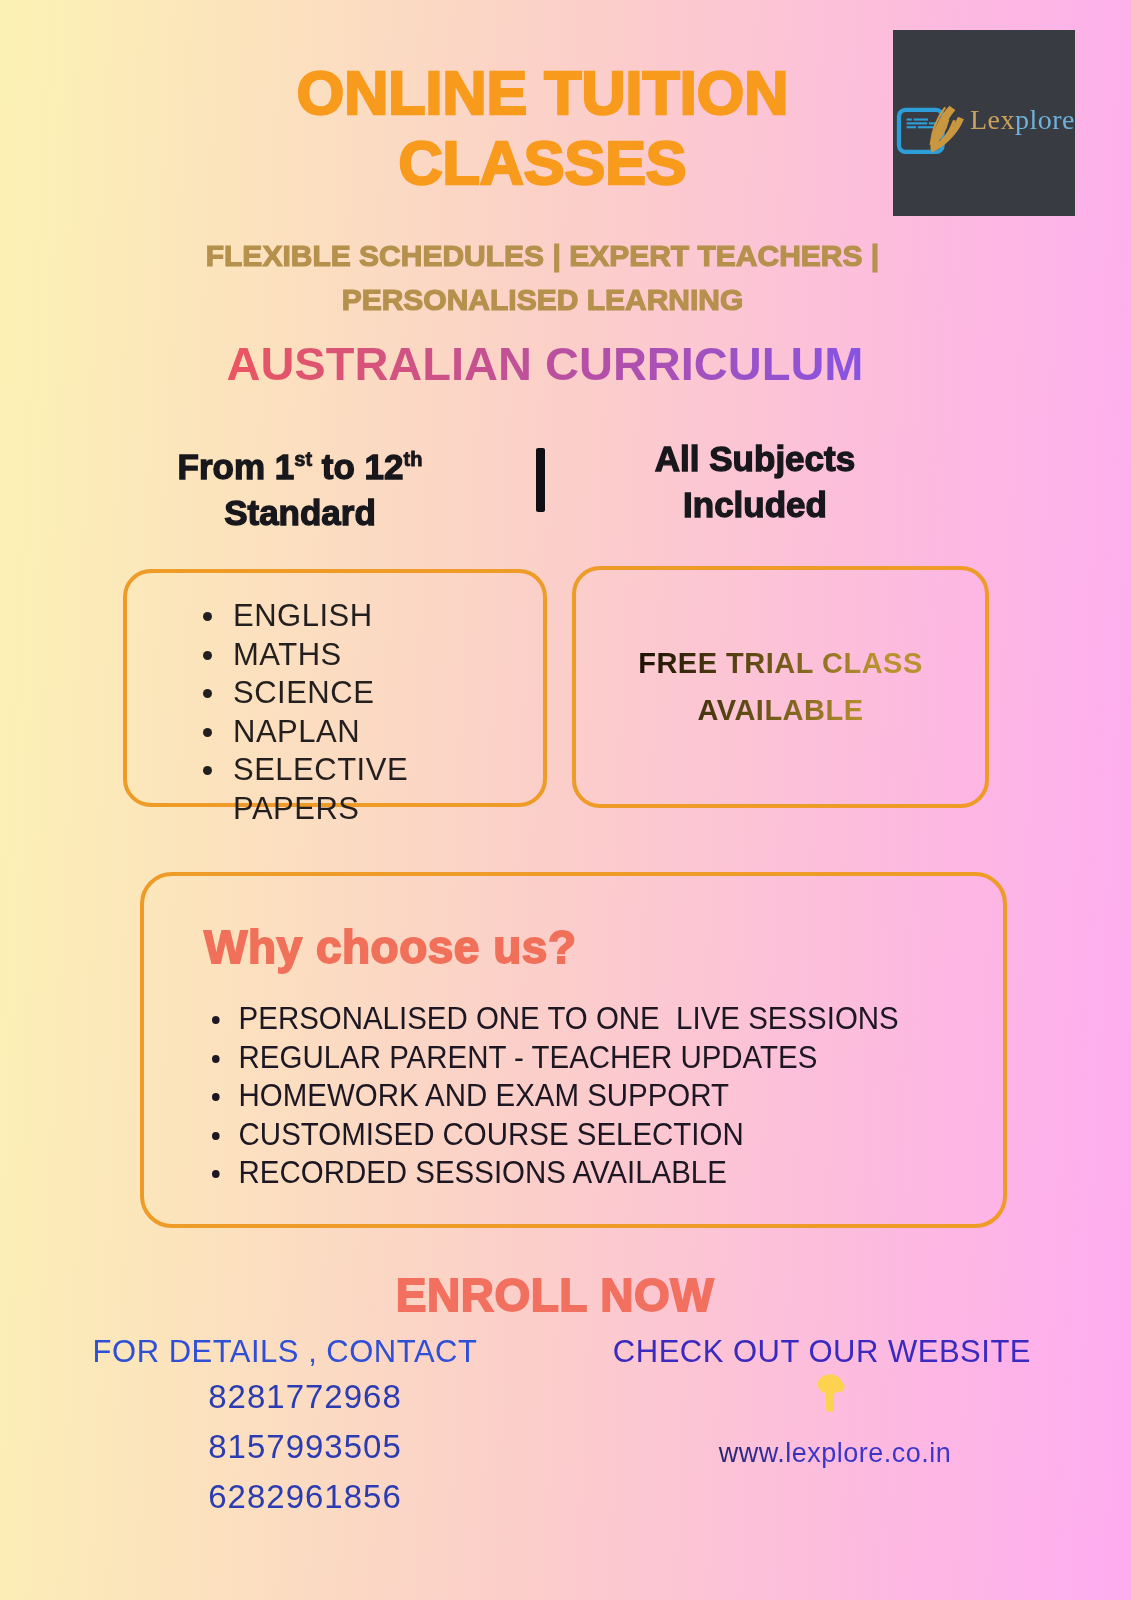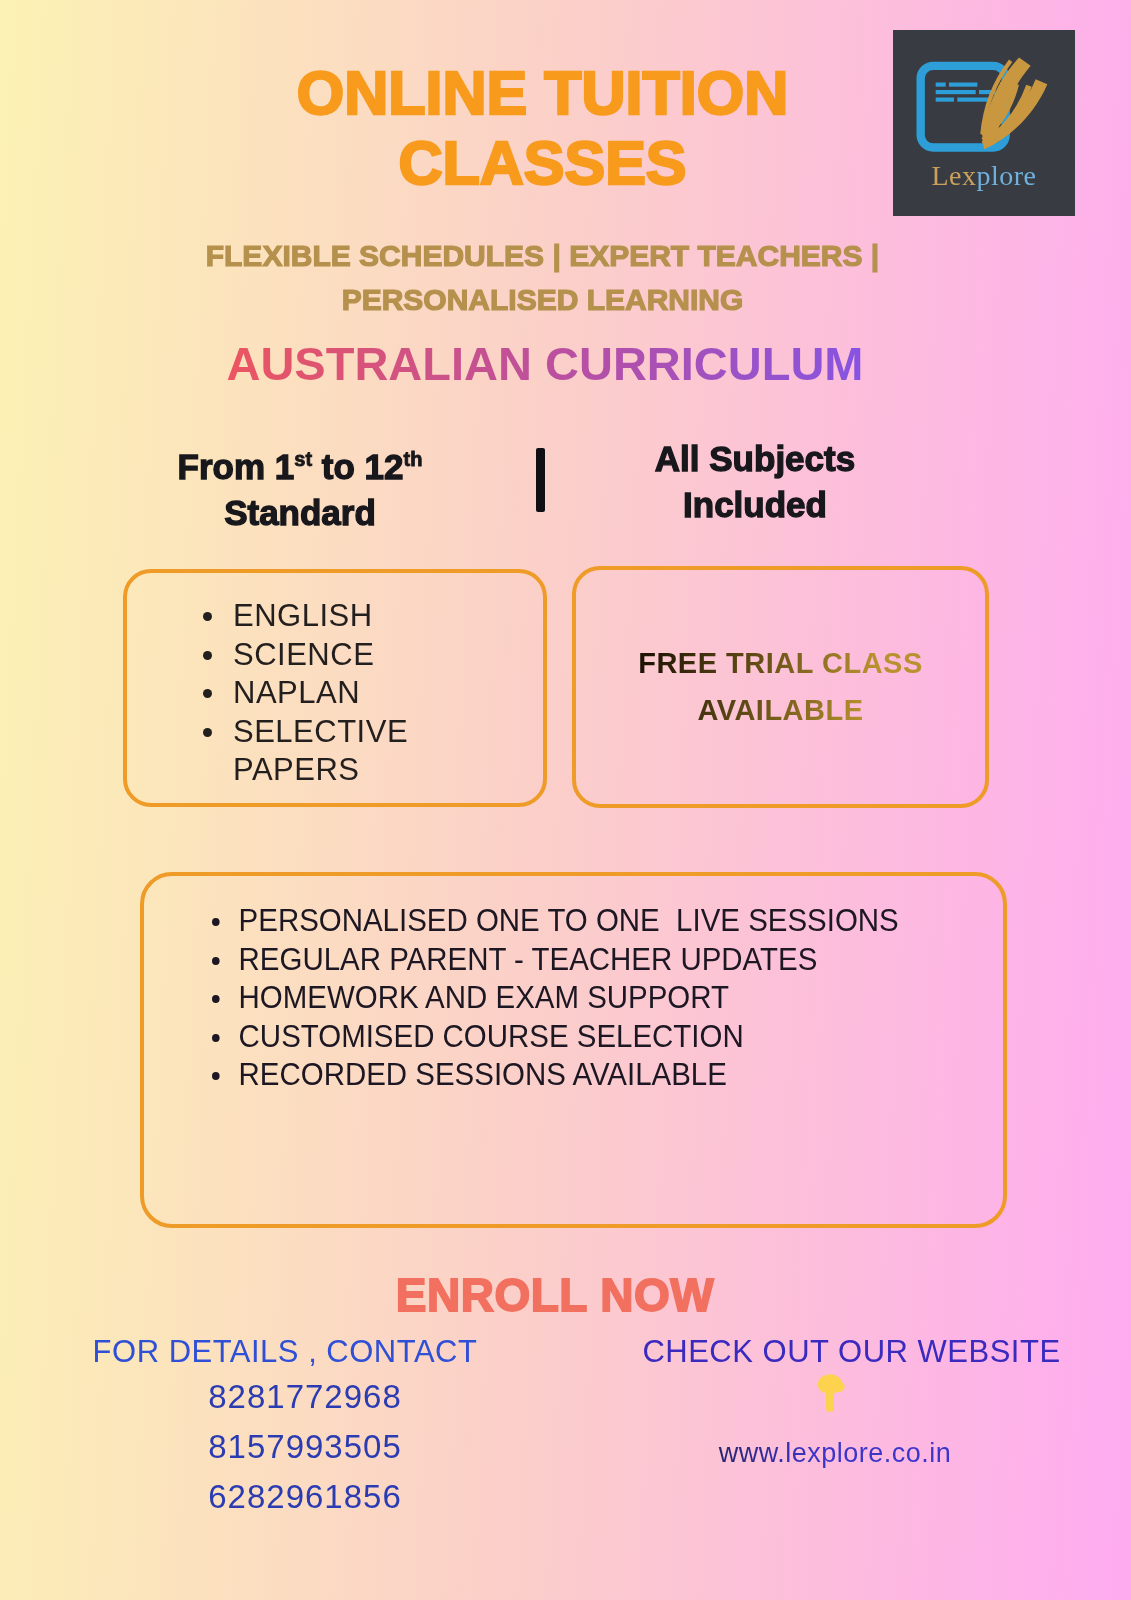--- a/index.html
+++ b/index.html
@@ -7,21 +7,21 @@
     position:relative;
     width:1131px;height:1600px;
     background:linear-gradient(93deg,#fcf2b4 0%,#fbcfc9 48%,#feabf0 100%);
     overflow:hidden;
     font-family:"Liberation Sans",sans-serif;
     -webkit-font-smoothing:antialiased;
   }
   
   .logo{
     position:absolute;left:893px;top:30px;width:182px;height:186px;
-    background:#383c42;display:flex;flex-direction:column;align-items:center;justify-content:flex-start;
+    background:#383c42;display:flex;flex-direction:row;align-items:center;justify-content:flex-start;
   }
   .logo svg{margin-top:14px;}
   .logo-word{
     font-family:"Liberation Serif",serif;font-size:28px;letter-spacing:.5px;margin-top:-6px;
   }
   .logo-word .gold{color:#c9a05c;}
   .logo-word .blue{color:#6fb1dd;}
   
   .title{
     position:absolute;left:0;top:58px;width:1085px;text-align:center;
@@ -96,21 +96,21 @@
   }
   .contact-label{
     position:absolute;left:85px;top:1334px;width:400px;text-align:center;
     color:#2f50d6;font-size:31px;letter-spacing:.5px;
   }
   .phones{
     position:absolute;left:130px;top:1372px;width:350px;text-align:center;
     color:#2b3cb3;font-size:33px;line-height:50px;letter-spacing:1px;
   }
   .website-label{
-    position:absolute;left:624px;top:1334px;width:455px;text-align:center;
+    position:absolute;left:576px;top:1334px;width:455px;text-align:right;
     color:#3a2abe;font-size:31px;letter-spacing:.5px;
   }
   .pointer{
     position:absolute;left:800px;top:1372px;width:60px;text-align:center;
   }
   .website-url{
     position:absolute;left:615px;top:1438px;width:440px;text-align:center;
     font-size:27px;letter-spacing:.5px;
     background:linear-gradient(90deg,#17171f 5%,#3b35c9 45%);
     -webkit-background-clip:text;background-clip:text;color:transparent;
@@ -164,34 +164,36 @@
   </div>
   <div class="range-divider"></div>
   <div class="range-right">
     <span>All Subjects</span><br>
     <span>Included</span>
   </div>
 
   <div class="box subjects-box">
     <ul>
       <li>ENGLISH</li>
+      <li>MATHS</li>
       <li>SCIENCE</li>
       <li>NAPLAN</li>
       <li>SELECTIVE PAPERS</li>
     </ul>
   </div>
 
   <div class="box trial-box">
     <div class="trial-text">
       <span>FREE TRIAL CLASS</span><br>
       <span>AVAILABLE</span>
     </div>
   </div>
 
   <div class="box why-box">
+    <div class="why-heading">Why choose us?</div>
     <ul>
       <li>PERSONALISED ONE TO ONE  LIVE SESSIONS</li>
       <li>REGULAR PARENT - TEACHER UPDATES</li>
       <li>HOMEWORK AND EXAM SUPPORT</li>
       <li>CUSTOMISED COURSE SELECTION</li>
       <li>RECORDED SESSIONS AVAILABLE</li>
     </ul>
   </div>
 
   <div class="enroll">ENROLL NOW</div>

